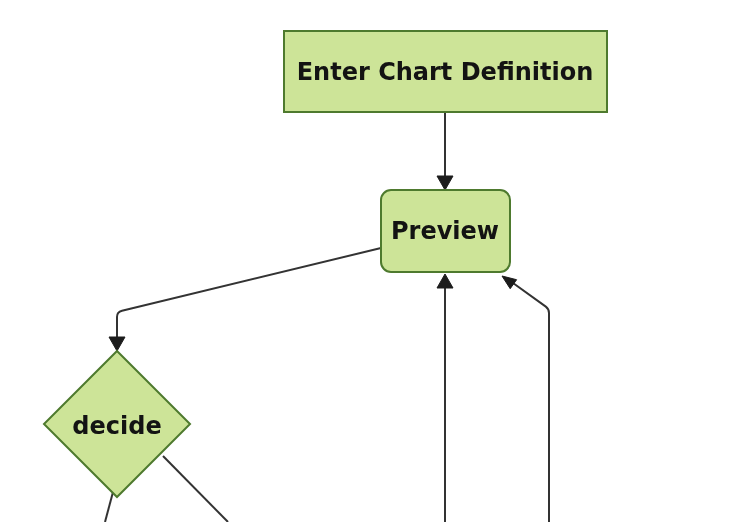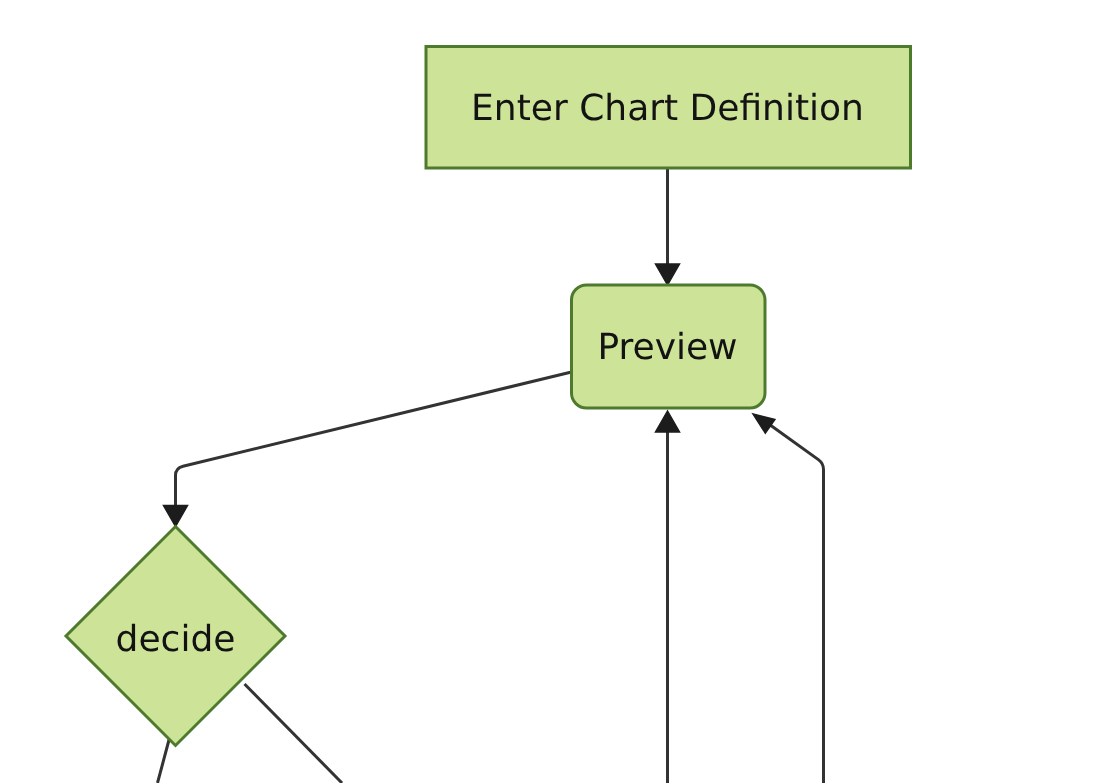--- a/index.html
+++ b/index.html
@@ -6,20 +6,21 @@
     margin: 0;
     padding: 0;
     width: 740px;
     height: 522px;
     background: #ffffff;
     overflow: hidden;
   }
   .canvas-wrap {
     width: 740px;
     height: 446px;
+    font-weight: bold;
   }
   svg { display: block; }
   .node-shape { stroke-width: 2; }
   .edge-path {
     fill: none;
     stroke-width: 2;
     stroke-linejoin: round;
   }
   .node-label {
     font-family: "DejaVu Sans", "Liberation Sans", sans-serif;

